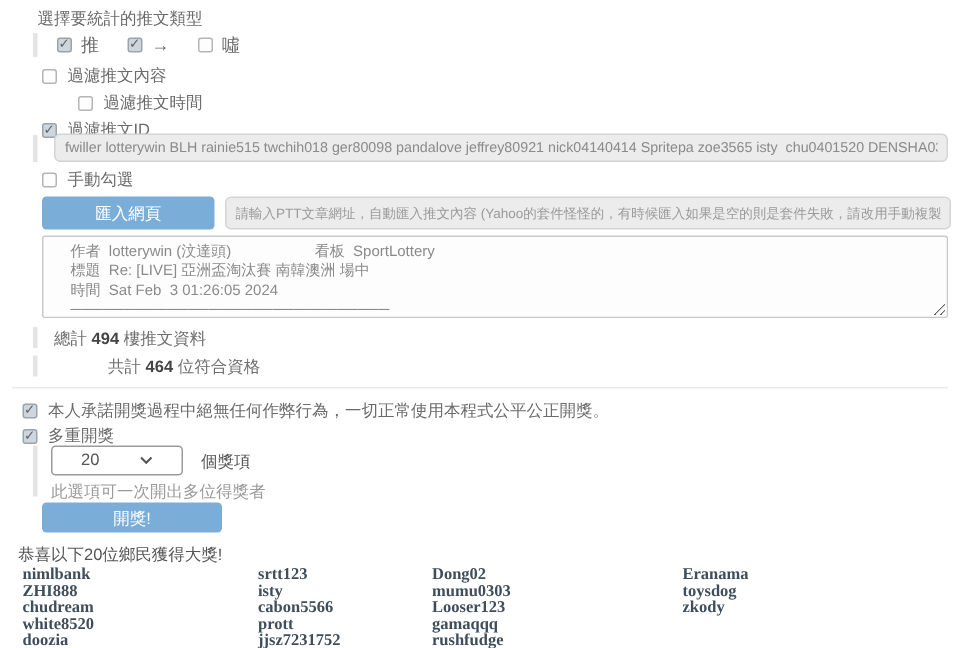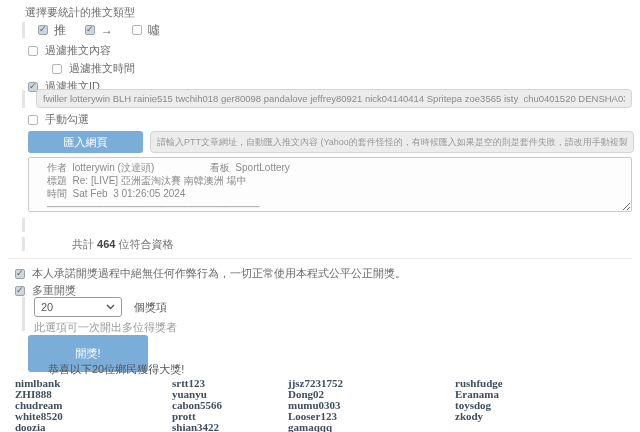--- a/index.html
+++ b/index.html
@@ -57,25 +57,25 @@
   }
 
   .total-row { color: #6f6f6f; }
   .total-row b { color: #444; font-weight: bold; }
 
   .hr-line { border-top: 1px solid #e9e9e9; }
 
   .select-box {
     display: flex; align-items: center; justify-content: space-between;
     width: 88px; height: 20px; border: 1px solid #9b9b9b; border-radius: 3px;
-    background: #fff; color: #555; padding: 0 6px; cursor: pointer;
+    background: #fff; color: #555; padding: 0 19px; cursor: pointer;
   }
   .hint { color: #9a9a9a; }
 
-  .congrats { color: #555; margin-left: 36px; }
+  .congrats { color: #555; }
 
   .winners {
     display: grid;
     grid-auto-flow: column;
     grid-template-rows: repeat(5, 11px);
     grid-template-columns: 157px 116px 167px auto;
     font-weight: bold; color: #3f4e5c; font-size: 11px; line-height: 11px; font-family: Liberation Serif, serif;
   }
 </style>
 </head>
@@ -132,20 +132,25 @@
   </div>
 
   <div class="abs" style="left:28px; top:157px; width:604px; height:55px;">
     <textarea class="article" spellcheck="false" style="">作者  lotterywin (汶達頭)                    看板  SportLottery
 標題  Re: [LIVE] 亞洲盃淘汰賽 南韓澳洲 場中
 時間  Sat Feb  3 01:26:05 2024
 ──────────────────────────────</textarea>
   </div>
 
   <div class="vbar" style="left:22px; top:218px; height:14px;"></div>
+  <div class="abs total-row" style="left:36px; top:218px;">
+    <span>總計</span>
+    <b>494</b>
+    <span>樓推文資料</span>
+  </div>
   <div class="vbar" style="left:22px; top:237px; height:14px;"></div>
   <div class="abs total-row" style="left:36px; top:237px;margin-left:36px;">
     <span>共計</span>
     <b>464</b>
     <span>位符合資格</span>
   </div>
 
   <div class="abs hr-line" style="left:8px; top:258px; width:624px;"></div>
 
   <div class="abs chk-row" style="left:15px; top:266px;">
@@ -163,37 +168,36 @@
     <span class="select-box">
       <span>20</span>
       <svg width="9" height="6" viewBox="0 0 9 6">
         <polyline points="1,1 4.5,4.5 8,1" fill="none" stroke="#555" stroke-width="1.4"></polyline>
       </svg>
     </span>
     <span style="color:#555;">個獎項</span>
   </div>
   <div class="abs hint" style="left:34px; top:320px;">此選項可一次開出多位得獎者</div>
 
-  <div class="abs" style="left:28px; top:335px; width:120px; height:37px;">
+  <div class="abs" style="left:28px; top:335px; width:120px; height:20px;">
     <button class="btn">開獎!</button>
   </div>
 
   <div class="abs congrats" style="left:12px; top:362px;">恭喜以下20位鄉民獲得大獎!</div>
 
   <div class="abs winners" style="left:15px; top:378px;">
       <div class="winner">nimlbank</div>
       <div class="winner">ZHI888</div>
       <div class="winner">chudream</div>
       <div class="winner">white8520</div>
       <div class="winner">doozia</div>
       <div class="winner">srtt123</div>
-      <div class="winner">yuanyu</div>
+      <div class="winner">isty</div>
       <div class="winner">cabon5566</div>
       <div class="winner">prott</div>
-      <div class="winner">shian3422</div>
       <div class="winner">jjsz7231752</div>
       <div class="winner">Dong02</div>
       <div class="winner">mumu0303</div>
       <div class="winner">Looser123</div>
       <div class="winner">gamaqqq</div>
       <div class="winner">rushfudge</div>
       <div class="winner">Eranama</div>
       <div class="winner">toysdog</div>
       <div class="winner">zkody</div>
     </div>

